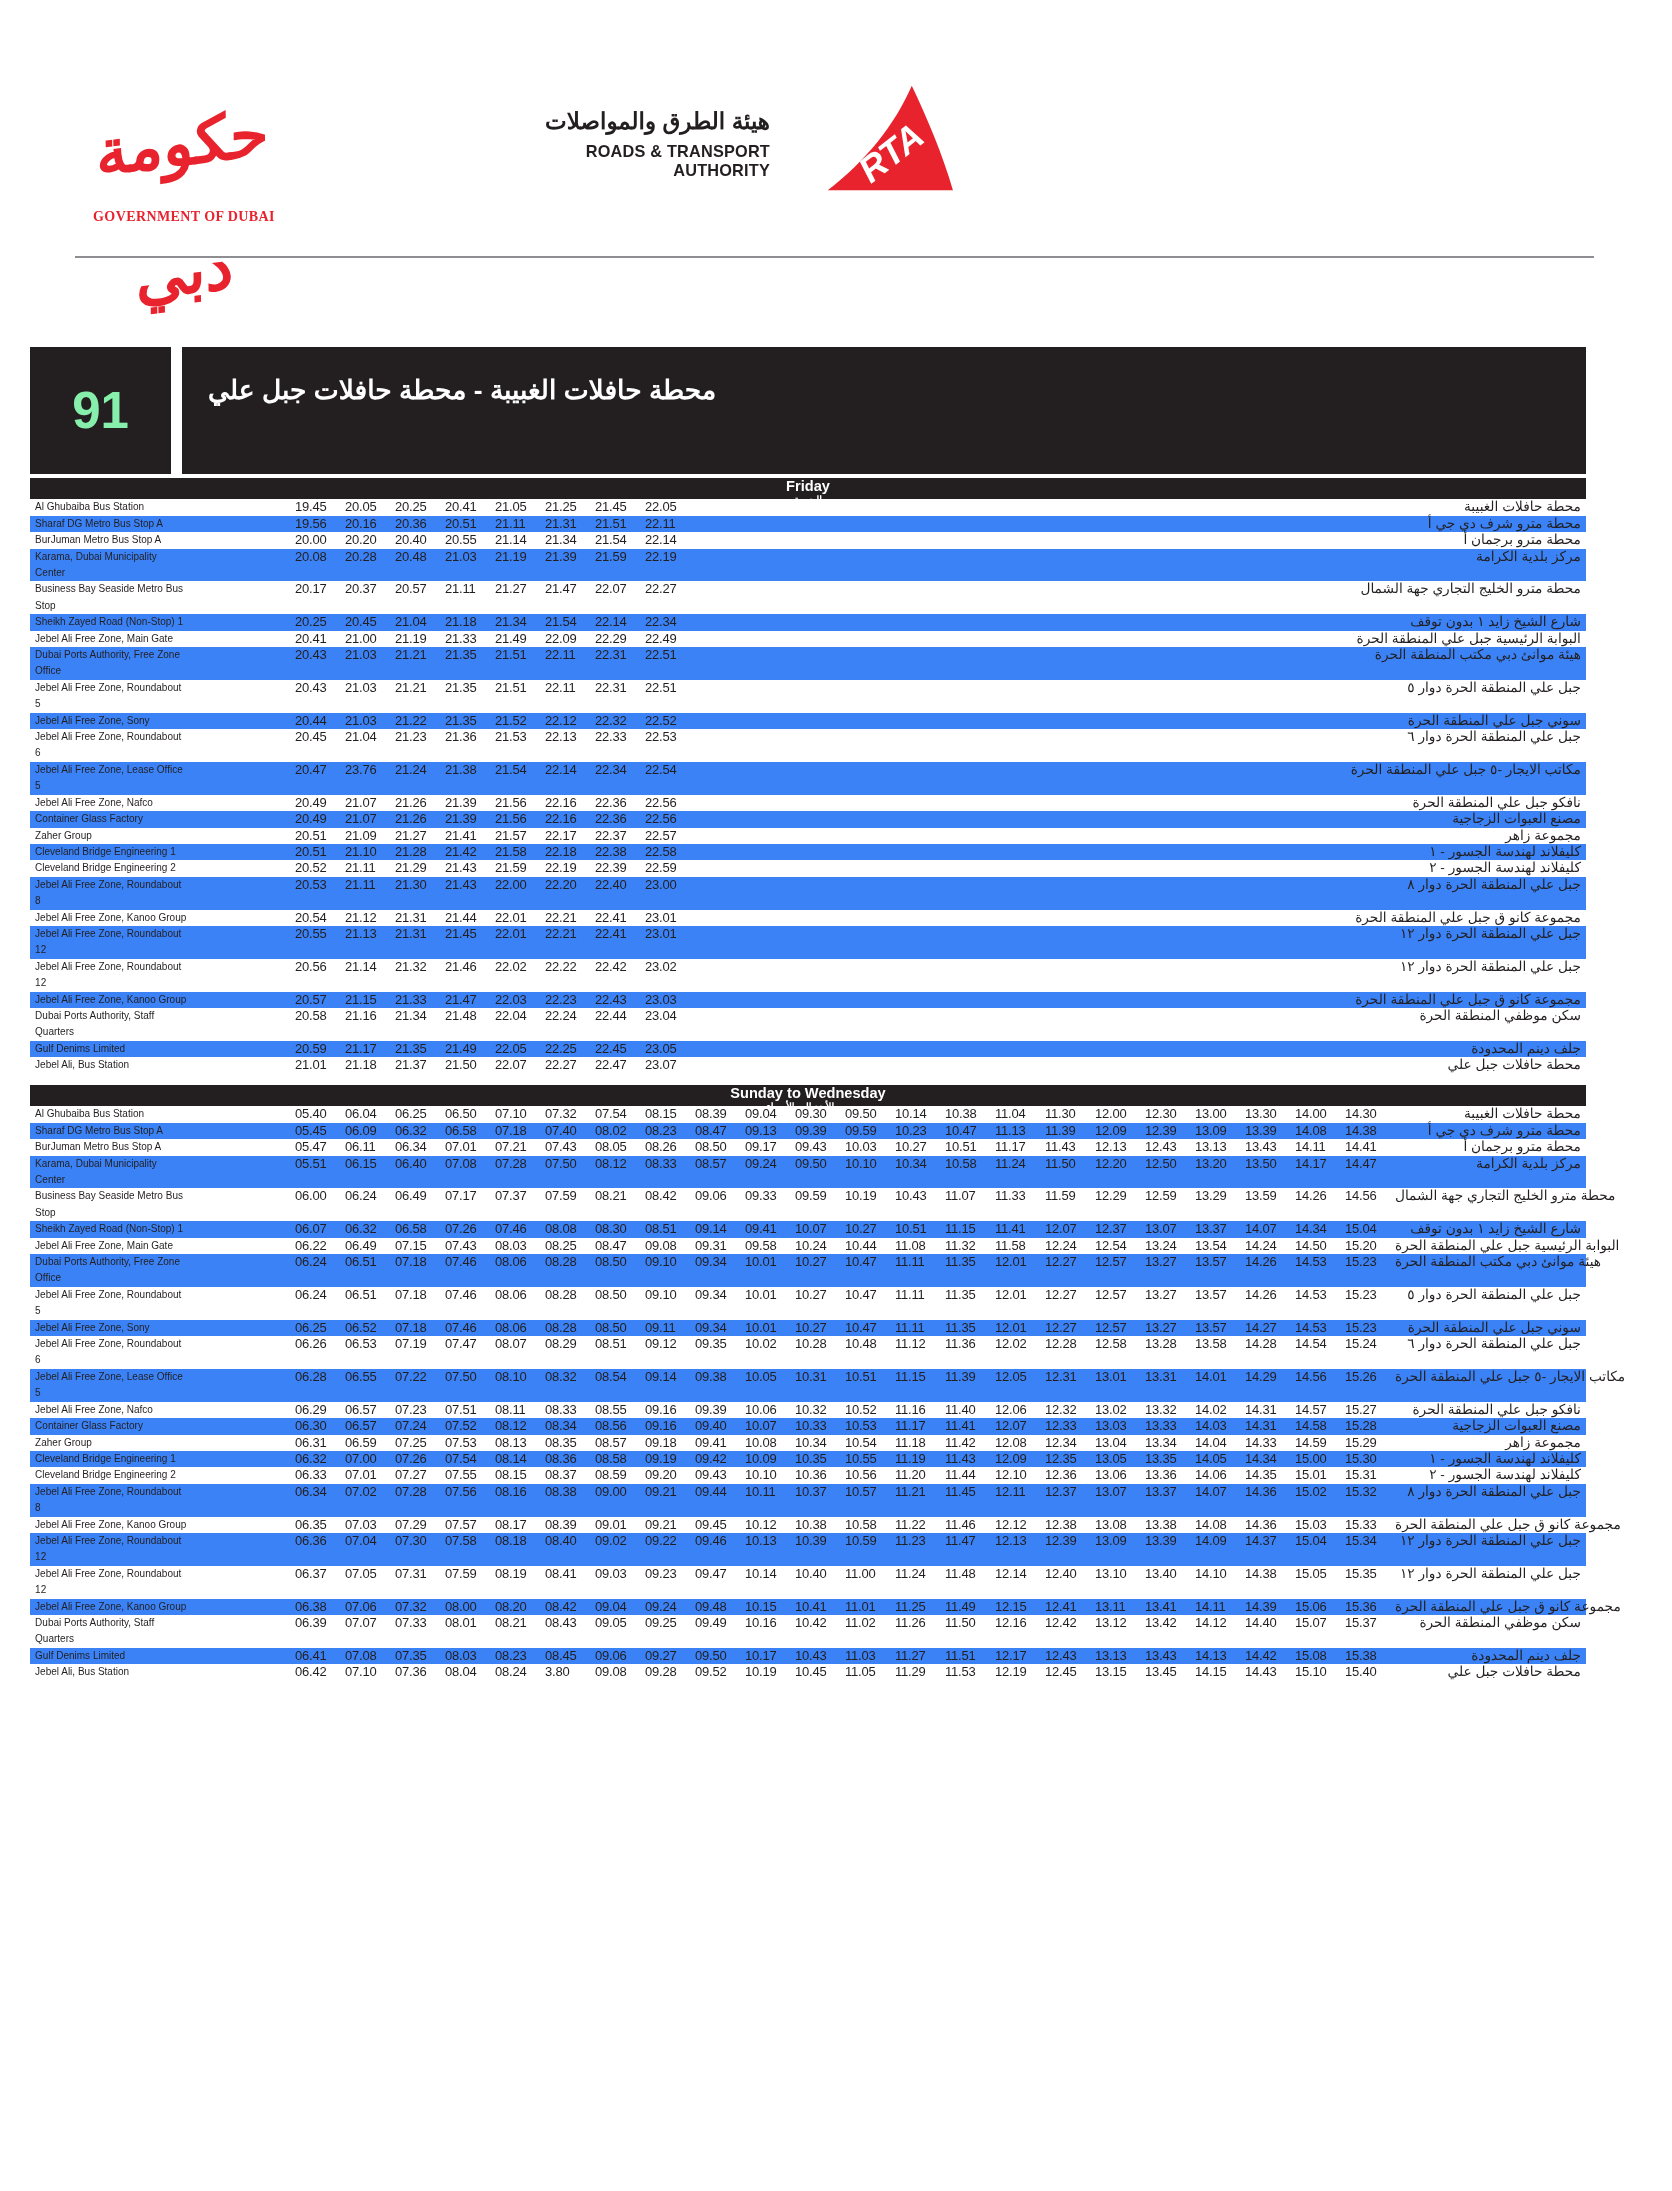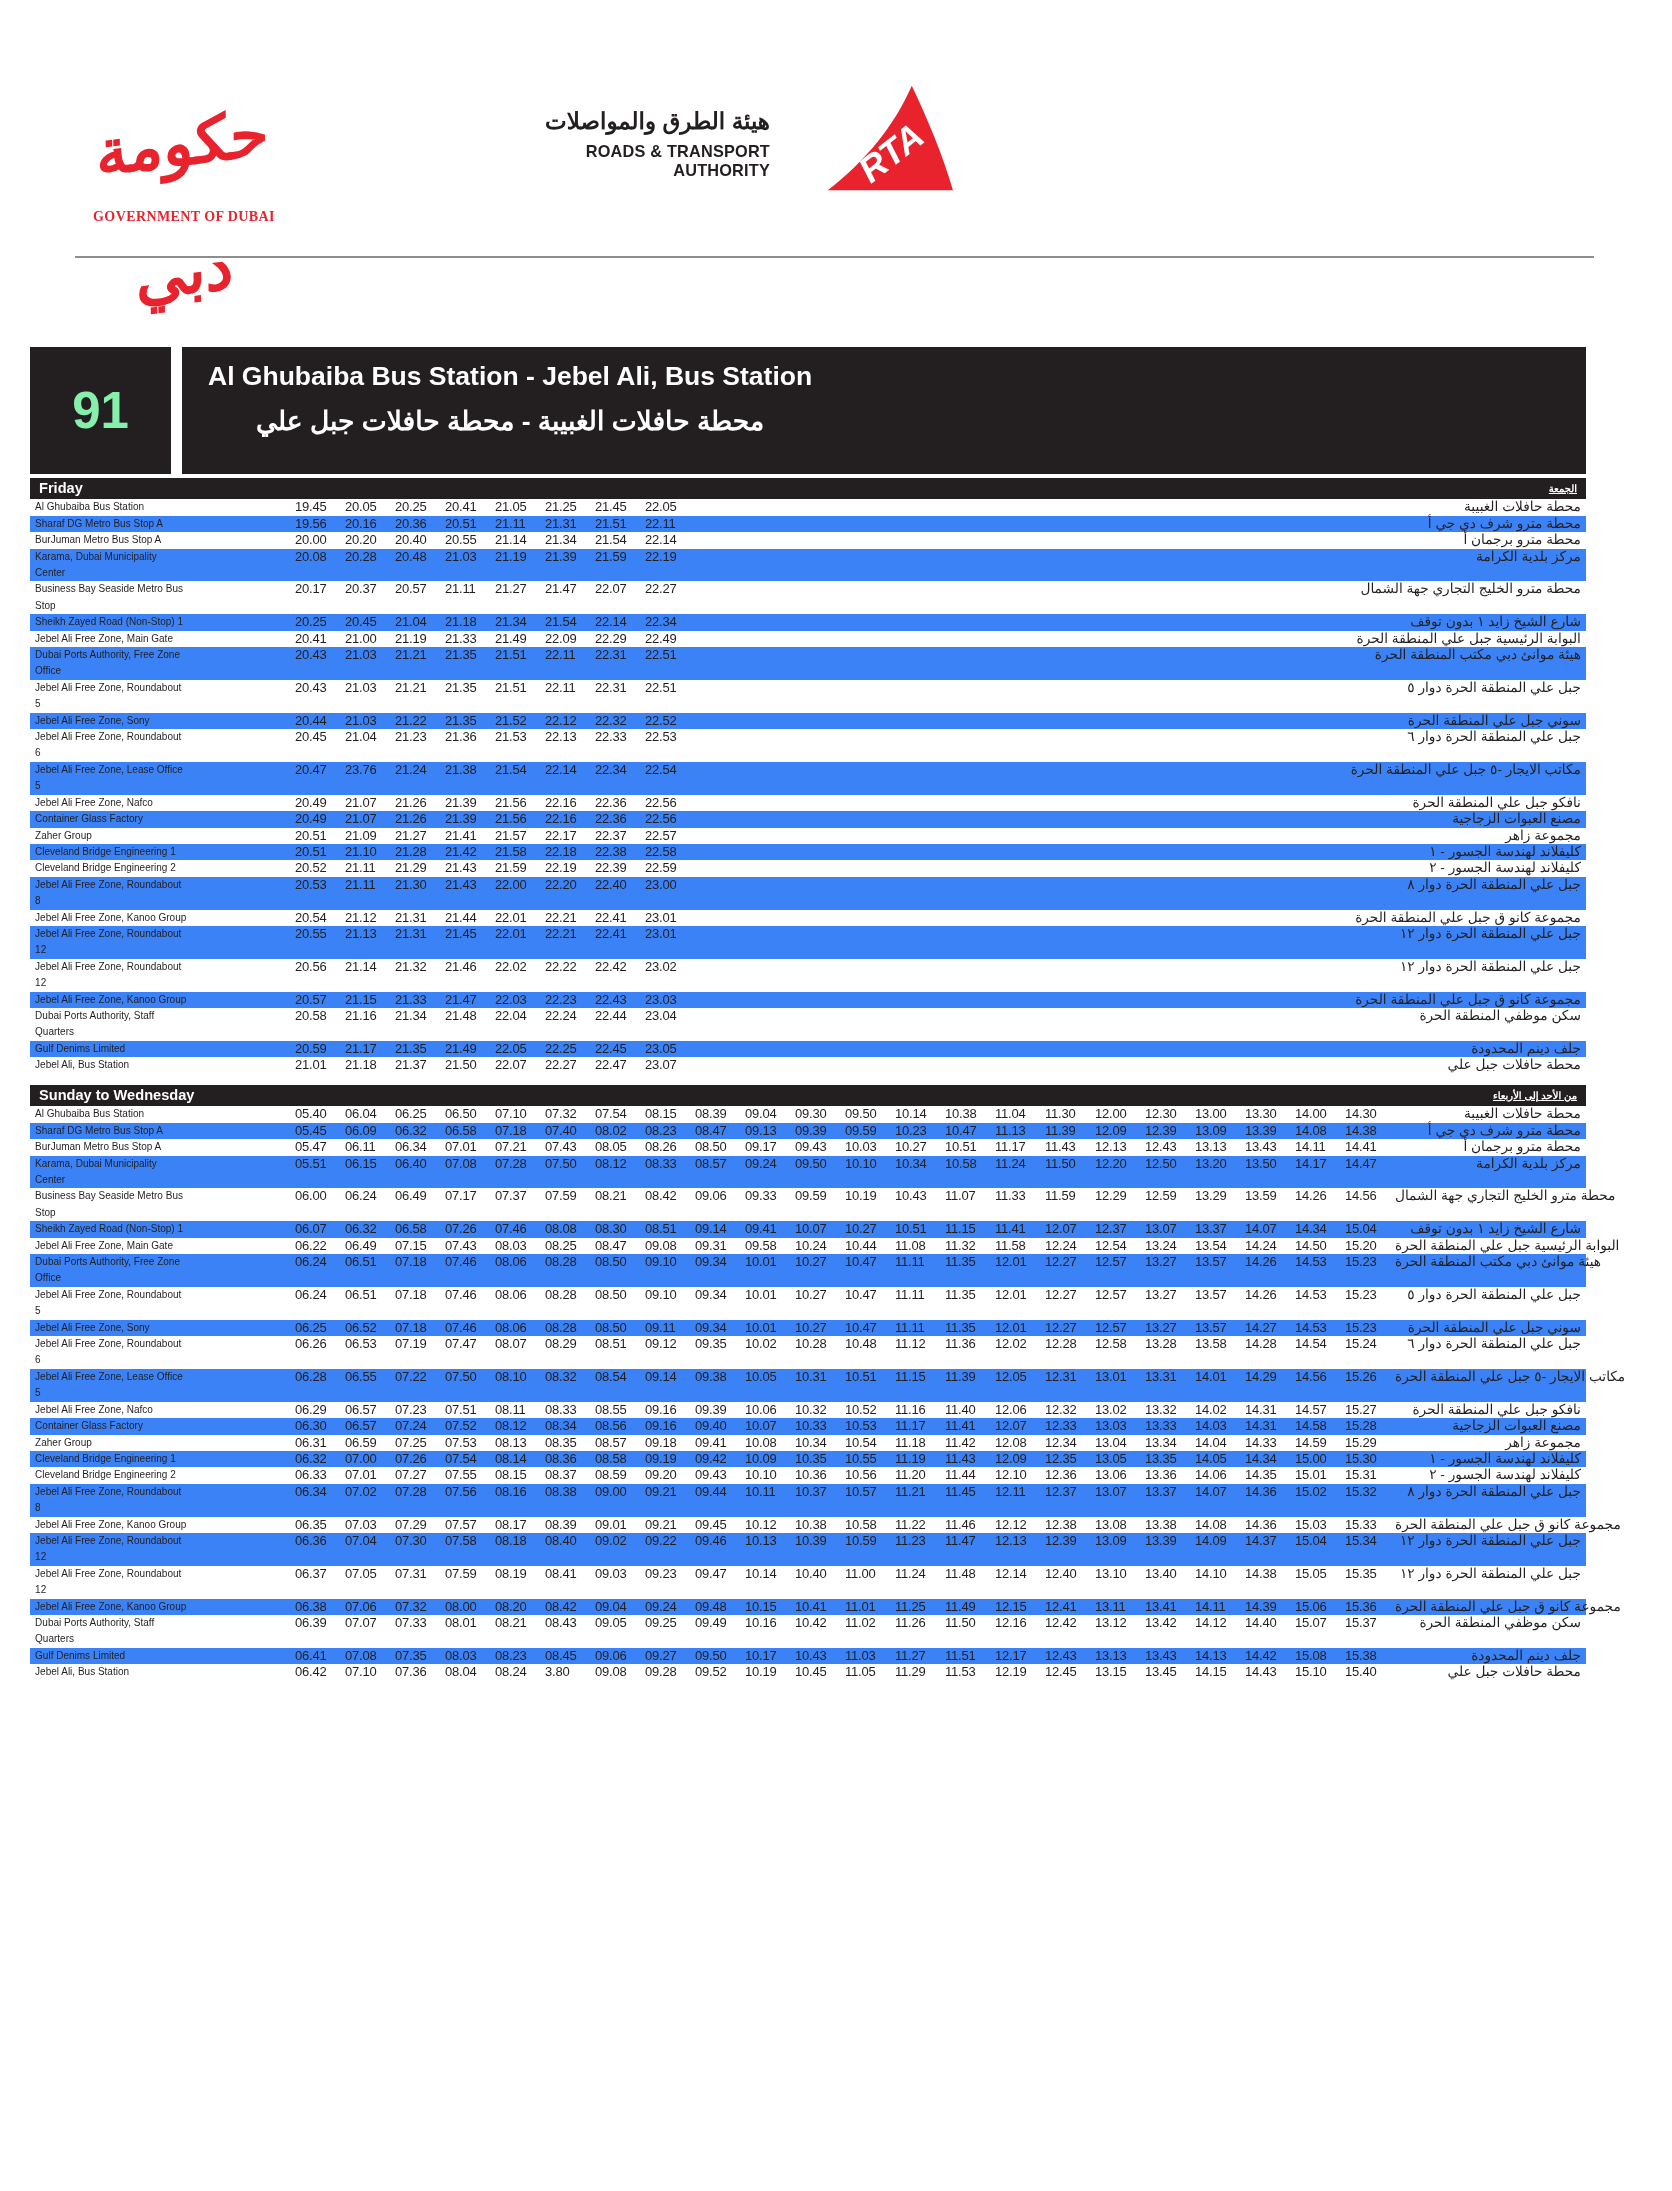--- a/index.html
+++ b/index.html
@@ -22,21 +22,21 @@
   .route-title{position:absolute;left:182px;top:347px;width:1404px;height:127px;background:#231f20;color:#fff;box-sizing:border-box;}
   .route-title-inner{display:table;padding:13.7px 0 0 26px;text-align:center;}
   .title-en{font-size:26.5px;font-weight:bold;white-space:nowrap;}
   .title-ar{font-size:26.5px;font-weight:bold;margin-top:13.7px;direction:rtl;}
 
   
   .section{position:absolute;left:30px;width:1556px;}
   .section-friday{top:478px;}
   .section-sunwed{top:1085px;}
   .section-bar{height:20.5px;background:#231f20;color:#ffffff;display:flex;justify-content:space-between;align-items:center;
-    padding:0 9px;box-sizing:border-box;font-weight:bold;font-size:14.6px;margin-bottom:0.9px;}
+    padding:0 15px;box-sizing:border-box;font-weight:bold;font-size:14.6px;margin-bottom:0.9px;flex-direction:column;}
   .section-bar .bar-ar{direction:rtl;font-size:10px;text-decoration:underline;}
 
   .row{display:flex;align-items:flex-start;background:#ffffff;}
   .row.alt{background:#3b82f6;}
   .stop-en{flex:0 0 265px;box-sizing:border-box;padding-left:5.1px;white-space:pre-line;
     font-size:10px;line-height:16.4px;}
   .times{flex:0 0 auto;display:flex;}
   .t{display:inline-block;width:50px;font-size:13px;line-height:16.4px;letter-spacing:-0.2px;}
   .stop-ar{flex:1 1 auto;text-align:right;direction:rtl;padding-right:5.1px;white-space:nowrap;
     font-size:13.7px;line-height:16.4px;}
@@ -61,21 +61,20 @@
       <path d="M 100 2 C 80 48 46 90 2 124 L 148 124 C 136 82 118 40 100 2 Z" fill="#e8232e"></path>
       <text x="34" y="104" transform="rotate(-38 62 84)" font-family="Liberation Sans, sans-serif" font-weight="bold" font-style="italic" font-size="42" fill="#ffffff">RTA</text>
     </svg>
   </div>
 
   <div class="header-rule"></div>
 
   <div class="route-number">91</div>
   <div class="route-title">
     <div class="route-title-inner">
-      <div class="title-en">Al Ghubaiba Bus Station - Jebel Ali, Bus Station</div>
       <div class="title-ar">محطة حافلات الغبيبة - محطة حافلات جبل علي</div>
     </div>
   </div>
 
   <div class="section section-friday">
     <div class="section-bar">
       <span class="bar-en">Friday</span>
       <span class="bar-ar">الجمعة</span>
     </div>
     <div class="rows">

